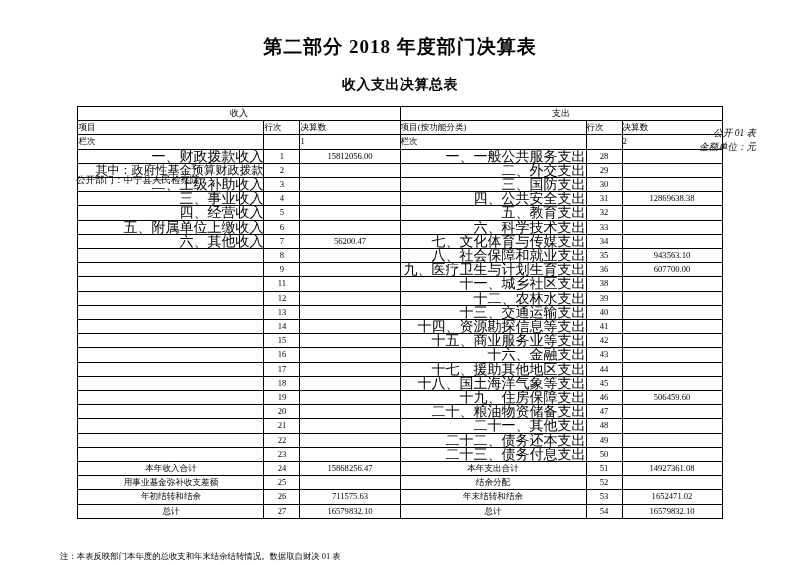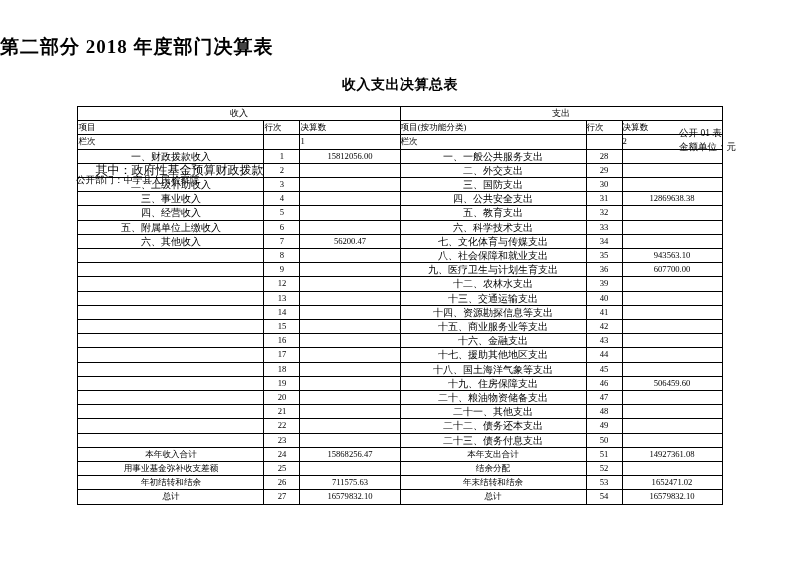--- a/index.html
+++ b/index.html
@@ -16,39 +16,41 @@
     overflow: hidden;
   }
   .page {
     width: 800px;
     height: 565px;
     box-sizing: border-box;
     padding: 0;
     position: relative;
   }
   .title {
-    text-align: left;
+    text-align: center;
     font-size: 19px;
     font-weight: bold;
     margin-top: 34px;
     letter-spacing: 1px;
   }
   .subtitle {
     text-align: center;
     font-size: 14px;
     font-weight: bold;
     margin-top: 16px;
     letter-spacing: 0.5px;
   }
   .meta-right {
     position: absolute;
-    right: 64px;
+    right: 44px;
     top: 92px;
+    text-align: right;
     font-size: 9.5px;
     line-height: 1.5;
+    font-style: italic;
   }
   .meta-left {
     position: absolute;
     left: 76px;
     top: 108px;
     font-size: 9.5px;
     margin-top: 32px;
   }
   table.main {
     border-collapse: collapse;
@@ -70,23 +72,23 @@
   }
   .grp {
     text-align: center;
     font-size: 9px;
   }
   .hdr {
     text-align: left;
     font-size: 8.6px;
   }
   .lbl {
-    text-align: center;
+    text-align: right;
     padding-left: 4px;
-    font-size: 10px;
+    font-size: 14px;
   }
   .lbl-in {
     text-align: right;
     padding-left: 14px;
     font-size: 12px;
     margin-left: 32px;
   }
   .num {
     text-align: center;
     padding-right: 5px;
@@ -223,20 +225,28 @@
         <tr>
           <td class="lbl"></td>
           <td class="ctr">9</td>
           <td class="num"></td>
           <td class="lbl">九、医疗卫生与计划生育支出</td>
           <td class="ctr">36</td>
           <td class="num">607700.00</td>
         </tr>
         <tr>
           <td class="lbl"></td>
+          <td class="ctr">11</td>
+          <td class="num"></td>
+          <td class="lbl">十一、城乡社区支出</td>
+          <td class="ctr">38</td>
+          <td class="num"></td>
+        </tr>
+        <tr>
+          <td class="lbl"></td>
           <td class="ctr">12</td>
           <td class="num"></td>
           <td class="lbl">十二、农林水支出</td>
           <td class="ctr">39</td>
           <td class="num"></td>
         </tr>
         <tr>
           <td class="lbl"></td>
           <td class="ctr">13</td>
           <td class="num"></td>
@@ -352,13 +362,14 @@
           <td class="ctr bold">总计</td>
           <td class="ctr">27</td>
           <td class="num bold">16579832.10</td>
           <td class="ctr bold">总计</td>
           <td class="ctr">54</td>
           <td class="num bold">16579832.10</td>
         </tr>
       </tbody>
   </table>
 
+  <div class="note">注：本表反映部门本年度的总收支和年末结余结转情况。数据取自财决 01 表</div>
 </div>
 
 </body></html>

